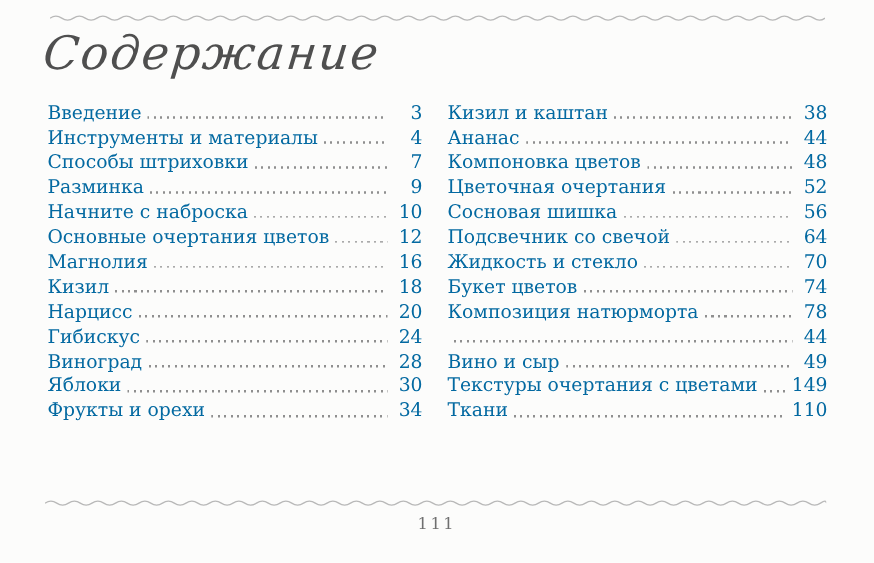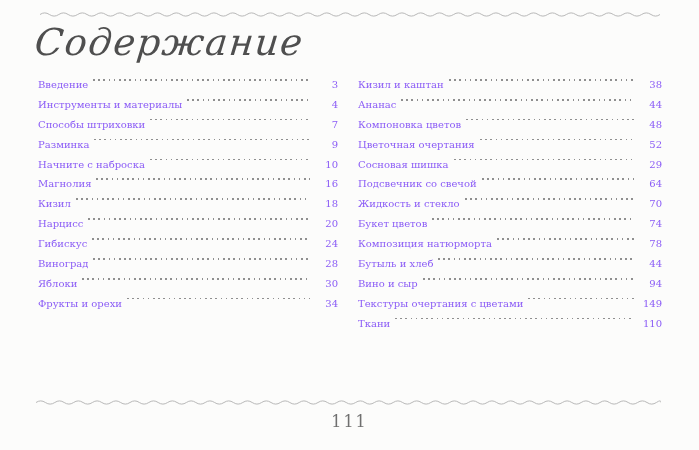--- a/index.html
+++ b/index.html
@@ -42,24 +42,24 @@
     left: 38px;
     top: 79px;
     width: 624px;
     display: flex;
     justify-content: space-between;
   }
   .col-left  { width: 300px; }
   .col-right { width: 304px; }
   .row {
     display: flex;
-    align-items: flex-start;
+    align-items: flex-end;
     height: 19.9px;
-    font-size: 10px;
-    color: #8b5cf6;
+    font-size: 15px;
+    color: #0369a1;
   }
   .row .t {
     white-space: nowrap;
     line-height: 1.15;
   }
   .row .dots {
     flex: 1;
     height: 1.7px;
     margin: 0 4px 4px 5px;
     background: repeating-linear-gradient(90deg, #8f8f8f 0 1.6px, transparent 1.6px 5.2px);
@@ -68,21 +68,21 @@
     min-width: 24px;
     text-align: right;
     line-height: 1.15;
   }
   .pagenum {
     position: absolute;
     left: 0;
     top: 412px;
     width: 699px;
     text-align: center;
-    font-size: 16px;
+    font-size: 13px;
     color: #6f6f6f;
     letter-spacing: 2px;
   }
 </style>
 </head>
 <body>
 
 <div class="page">
 
   <svg class="wave wave-top" width="620" height="7" viewBox="0 0 620 7">
@@ -117,20 +117,25 @@
           <span class="dots"></span>
           <span class="p">9</span>
         </div>
 
         <div class="row">
           <span class="t">Начните с наброска</span>
           <span class="dots"></span>
           <span class="p">10</span>
         </div>
 
+        <div class="row">
+          <span class="t">Основные очертания цветов</span>
+          <span class="dots"></span>
+          <span class="p">12</span>
+        </div>
 
         <div class="row">
           <span class="t">Магнолия</span>
           <span class="dots"></span>
           <span class="p">16</span>
         </div>
 
         <div class="row">
           <span class="t">Кизил</span>
           <span class="dots"></span>
@@ -189,21 +194,21 @@
 
         <div class="row">
           <span class="t">Цветочная очертания</span>
           <span class="dots"></span>
           <span class="p">52</span>
         </div>
 
         <div class="row">
           <span class="t">Сосновая шишка</span>
           <span class="dots"></span>
-          <span class="p">29</span>
+          <span class="p">56</span>
         </div>
 
         <div class="row">
           <span class="t">Подсвечник со свечой</span>
           <span class="dots"></span>
           <span class="p">64</span>
         </div>
 
         <div class="row">
           <span class="t">Жидкость и стекло</span>
@@ -217,29 +222,28 @@
           <span class="p">74</span>
         </div>
 
         <div class="row">
           <span class="t">Композиция натюрморта</span>
           <span class="dots"></span>
           <span class="p">78</span>
         </div>
 
         <div class="row">
-          <span class="t">Бутыль и хлеб</span>
           <span class="dots"></span>
           <span class="p">44</span>
         </div>
 
         <div class="row">
           <span class="t">Вино и сыр</span>
           <span class="dots"></span>
-          <span class="p">94</span>
+          <span class="p">49</span>
         </div>
 
         <div class="row">
           <span class="t">Текстуры очертания с цветами</span>
           <span class="dots"></span>
           <span class="p">149</span>
         </div>
 
         <div class="row">
           <span class="t">Ткани</span>

